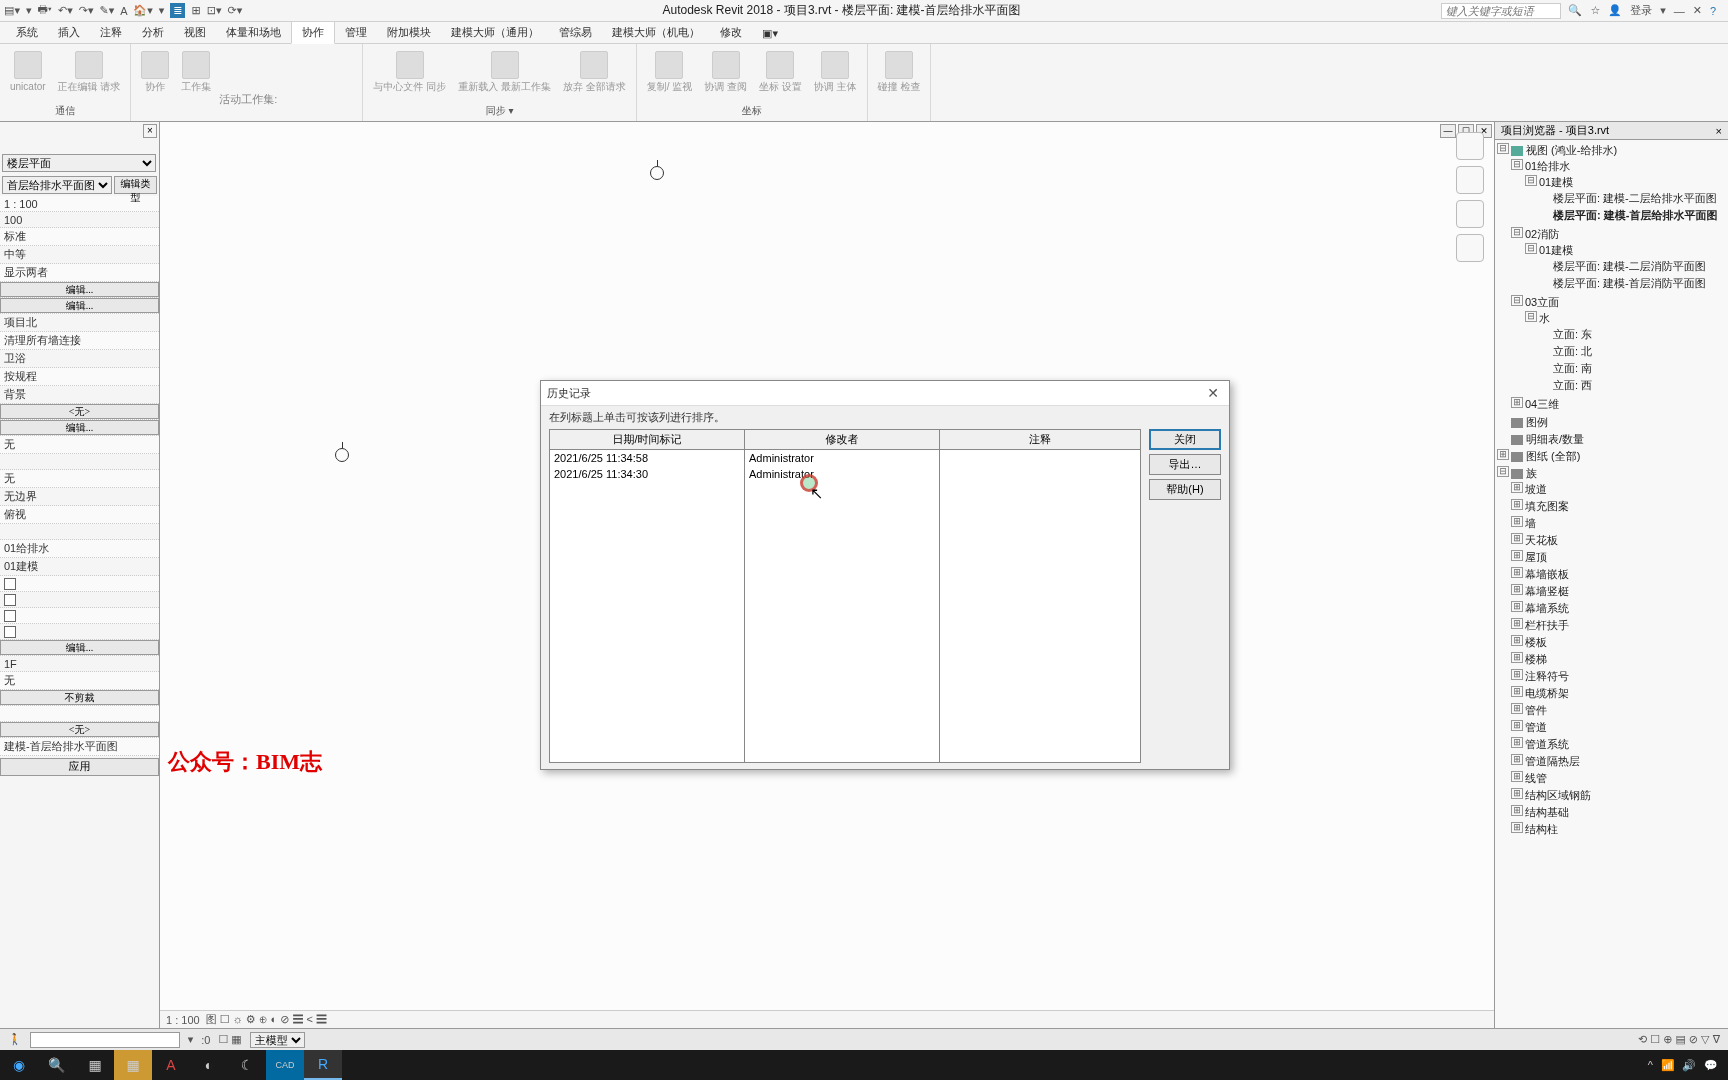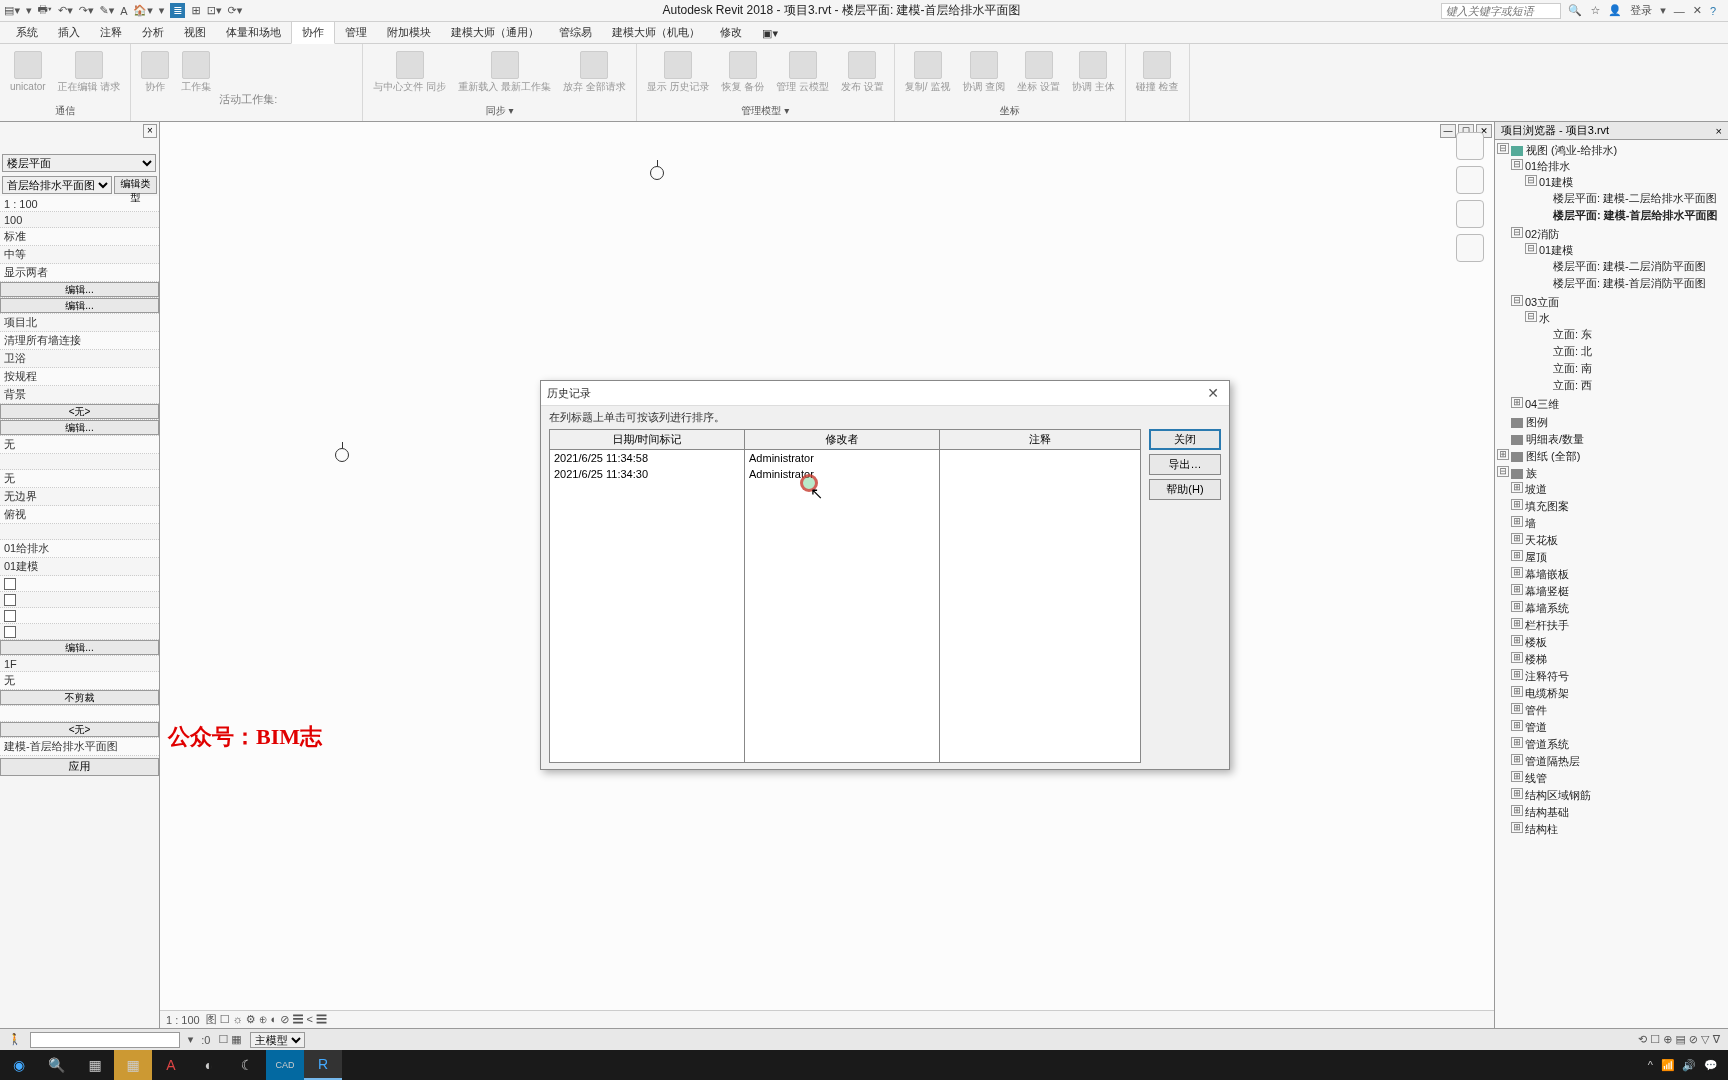--- a/index.html
+++ b/index.html
@@ -39,21 +39,21 @@
 .props .close { position: absolute; right: 2px; top: 2px; width: 14px; height: 14px; border: 1px solid #999; text-align: center; line-height: 12px; font-size: 10px; cursor: pointer; }
 .props-inner { padding-top: 30px; }
 .props select.wide { width: 154px; margin: 2px; height: 18px; border: 1px solid #999; }
 .props .typerow { display: flex; gap: 2px; padding: 2px; align-items: center; }
 .props .typerow select { flex: 1; height: 18px; border: 1px solid #999; }
 .props .typerow button { height: 18px; padding: 0 2px; border: 1px solid #999; background: #e8e8e8; font-size: 10px; }
 .props-table { width: 100%; }
 .props-table .prow { display: flex; border-bottom: 1px dotted #ccc; min-height: 16px; align-items: center; }
 .props-table .prow:nth-child(odd) { background: #fafafa; }
 .props-table .pval { flex: 1; padding: 1px 4px; color: #333; }
-.props-table .pbtn { width: 100%; height: 15px; border: 1px solid #999; background: #e8e8e8; text-align: center; font-size: 10px; cursor: pointer; }
+.props-table .pbtn { width: 100%; height: 15px; border: 1px solid #999; background: #e8e8e8; text-align: center; font-size: 10px; cursor: pointer; font-family: Liberation Serif, serif; }
 .props-table .chkbox { width: 12px; height: 12px; border: 1px solid #666; margin-left: 4px; background: #fff; }
 .props .footer-btn { width: 100%; height: 18px; border: 1px solid #999; background: #e8e8e8; text-align: center; margin-top: 2px; }
 
 
 .canvas { flex: 1; background: #fcfcfc; position: relative; overflow: hidden; }
 .canvas .circle { width: 14px; height: 14px; border: 1.5px solid #333; border-radius: 50%; position: absolute; }
 .canvas .circle::after { content: ""; position: absolute; width: 1px; height: 6px; background: #333; top: -7px; left: 50%; }
 .canvas .mark { position: absolute; color: #e00000; font-size: 22px; font-weight: bold; font-family: "SimSun", serif; }
 .canvas .statusbar { position: absolute; bottom: 0; left: 0; right: 0; height: 18px; background: #f5f5f5; border-top: 1px solid #ccc; display: flex; align-items: center; gap: 6px; padding: 0 6px; color: #555; font-size: 10px; }
 .canvas .viewcube { position: absolute; right: 10px; top: 10px; display: flex; flex-direction: column; gap: 6px; }
@@ -212,45 +212,20 @@
           <div class="txt">放弃
 全部请求</div>
         </div>
     </div>
     <div class="label">同步 ▾</div>
   </div>
   <div class="ribbon-group">
     <div class="buttons">
       <div class="rb-btn">
           <div class="ico"></div>
-          <div class="txt">显示
-历史记录</div>
-        </div>
-      <div class="rb-btn">
-          <div class="ico"></div>
-          <div class="txt">恢复
-备份</div>
-        </div>
-      <div class="rb-btn">
-          <div class="ico"></div>
-          <div class="txt">管理
-云模型</div>
-        </div>
-      <div class="rb-btn">
-          <div class="ico"></div>
-          <div class="txt">发布
-设置</div>
-        </div>
-    </div>
-    <div class="label">管理模型 ▾</div>
-  </div>
-  <div class="ribbon-group">
-    <div class="buttons">
-      <div class="rb-btn">
-          <div class="ico"></div>
           <div class="txt">复制/
 监视</div>
         </div>
       <div class="rb-btn">
           <div class="ico"></div>
           <div class="txt">协调
 查阅</div>
         </div>
       <div class="rb-btn">
           <div class="ico"></div>
@@ -400,21 +375,21 @@
     </div>
     <div class="viewcube">
       <div class="vc"></div>
       <div class="vc"></div>
       <div class="vc"></div>
       <div class="vc"></div>
     </div>
     <div class="circle" style="left:490px; top:44px;"></div>
     <div class="circle" style="left:175px; top:326px;"></div>
     <div class="circle" style="left:490px; top:626px;"></div>
-    <div class="mark" style="left:8px; top:600px;">公众号：BIM志</div>
+    <div class="mark" style="left:8px; top:625px;">公众号：BIM志</div>
     <div class="statusbar">
       <span>1 : 100</span>
       <span>图 ☐ ☼ ⚙ ⊕ ◐ ⊘ ☰ &lt; ☰</span>
     </div>
 
     <div class="dialog">
       <div class="titlebar">
         <span class="t">历史记录</span>
         <span class="x">✕</span>
       </div>

